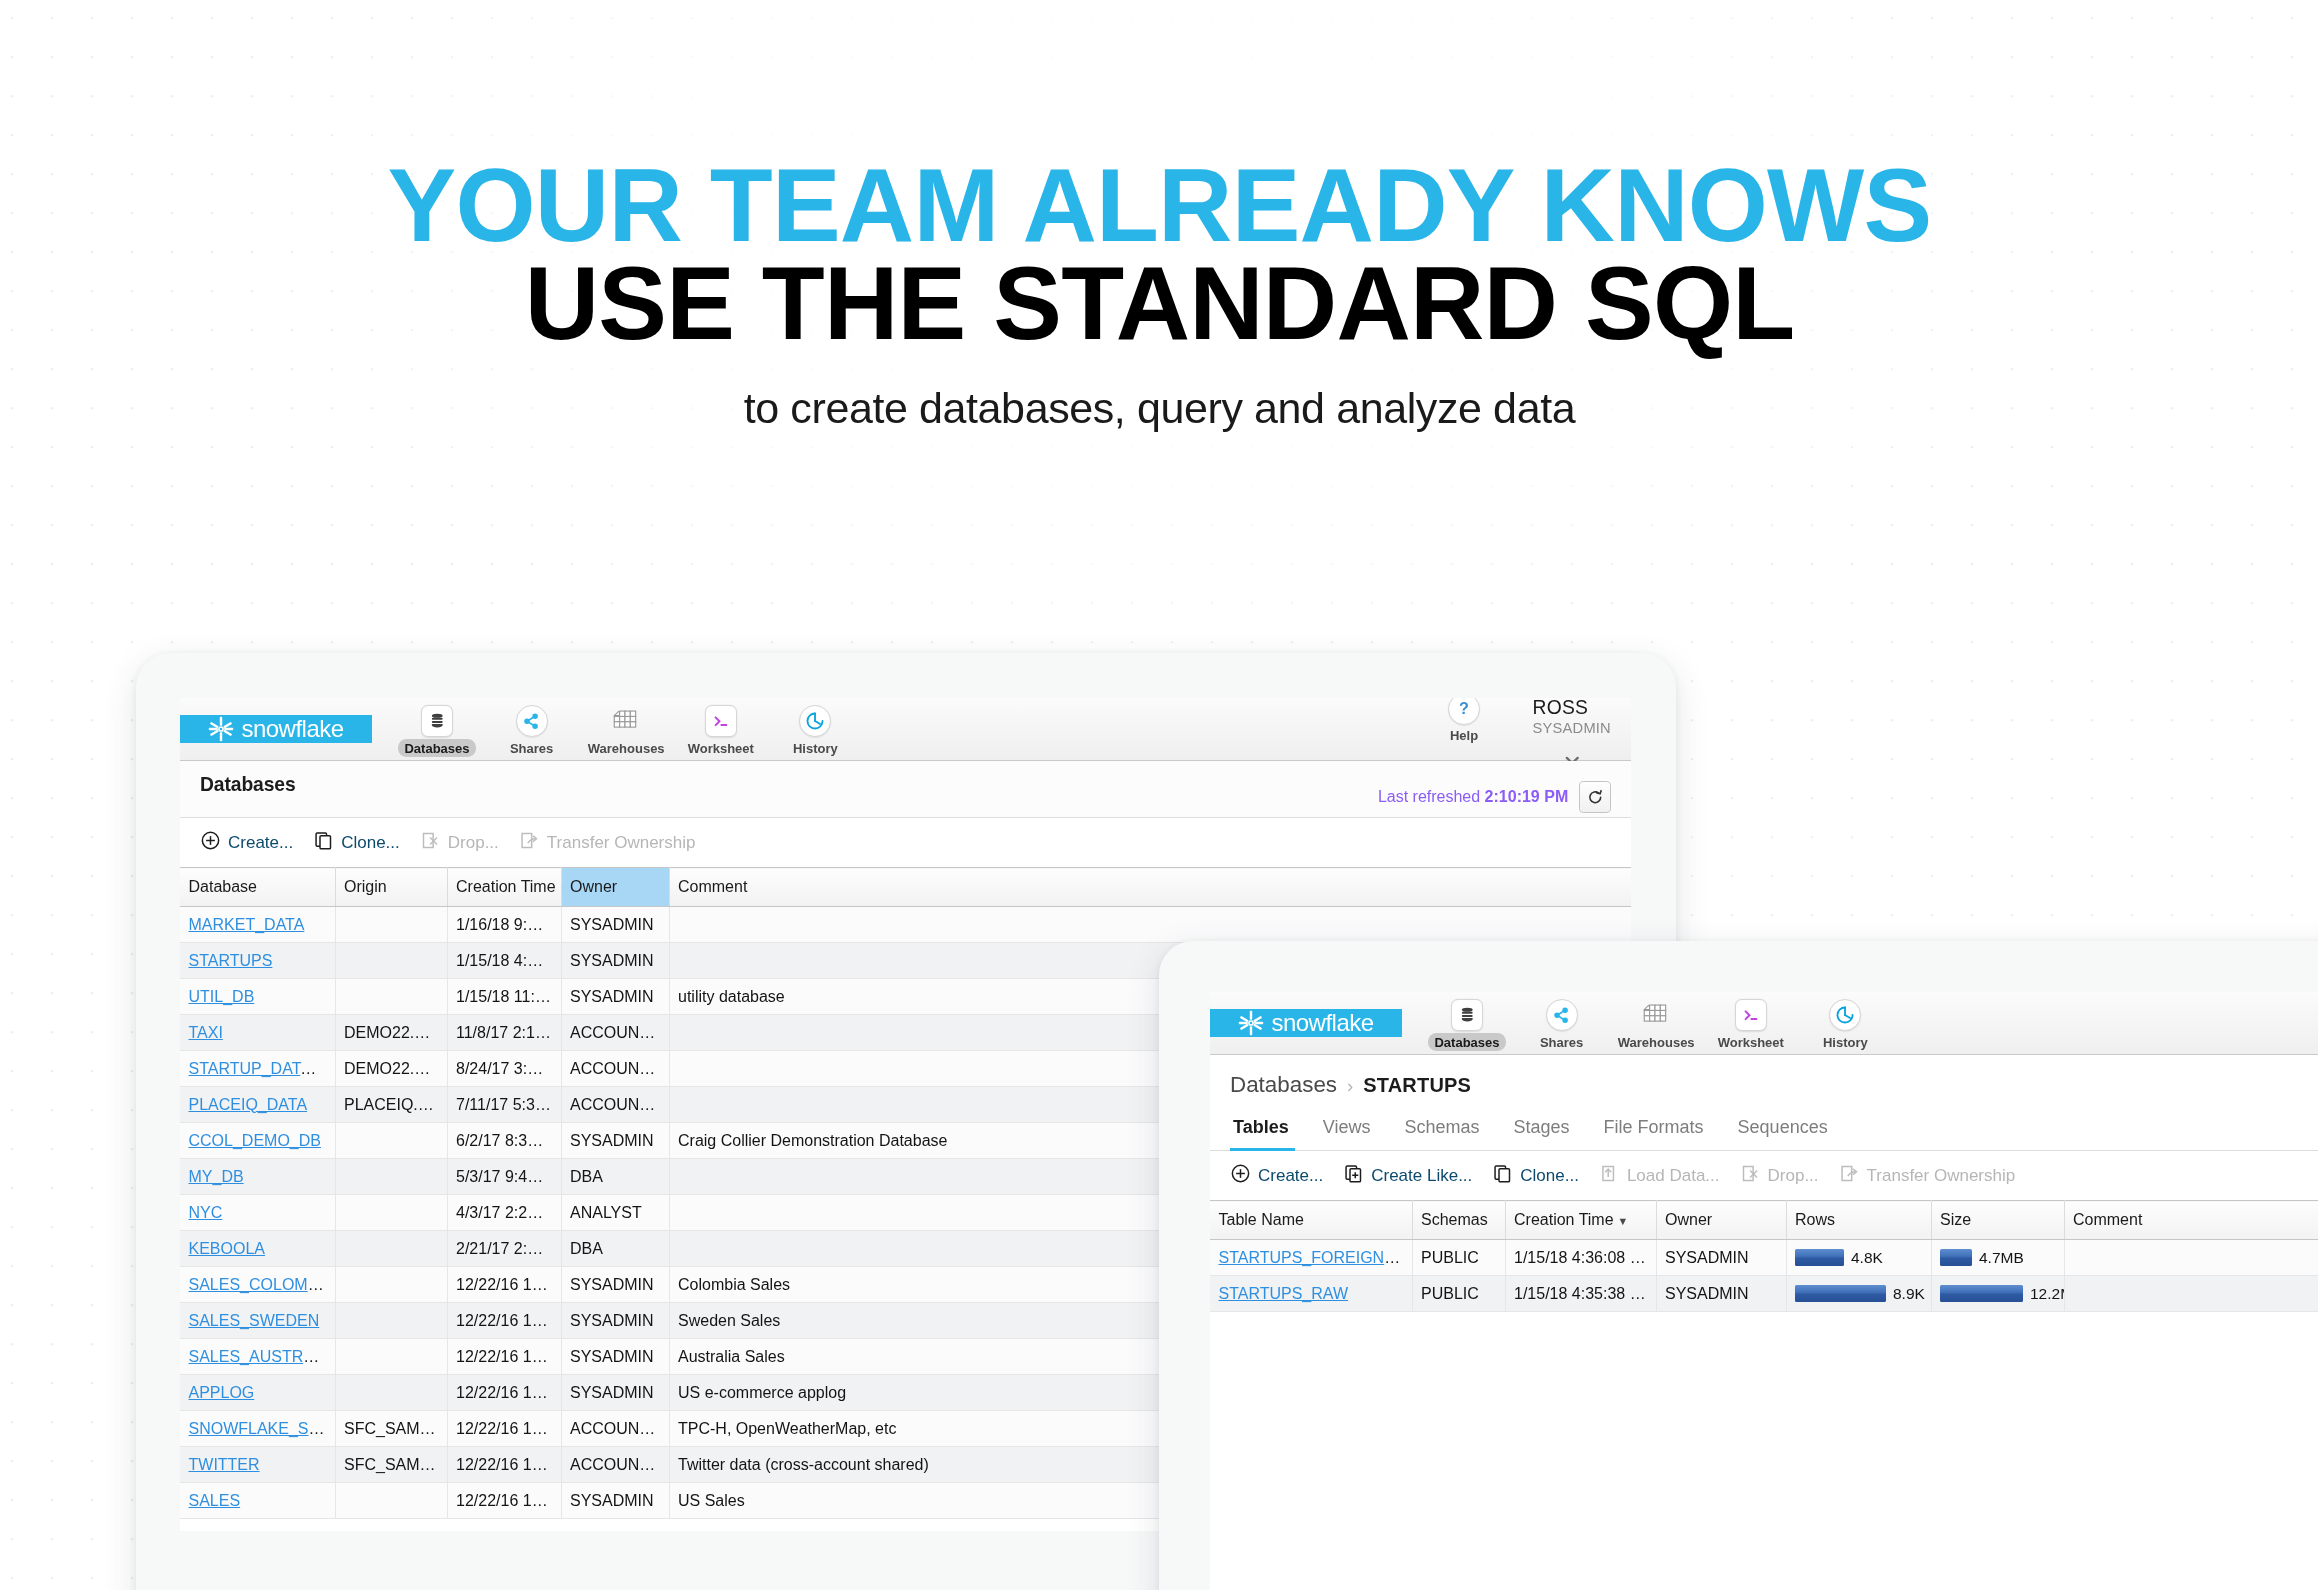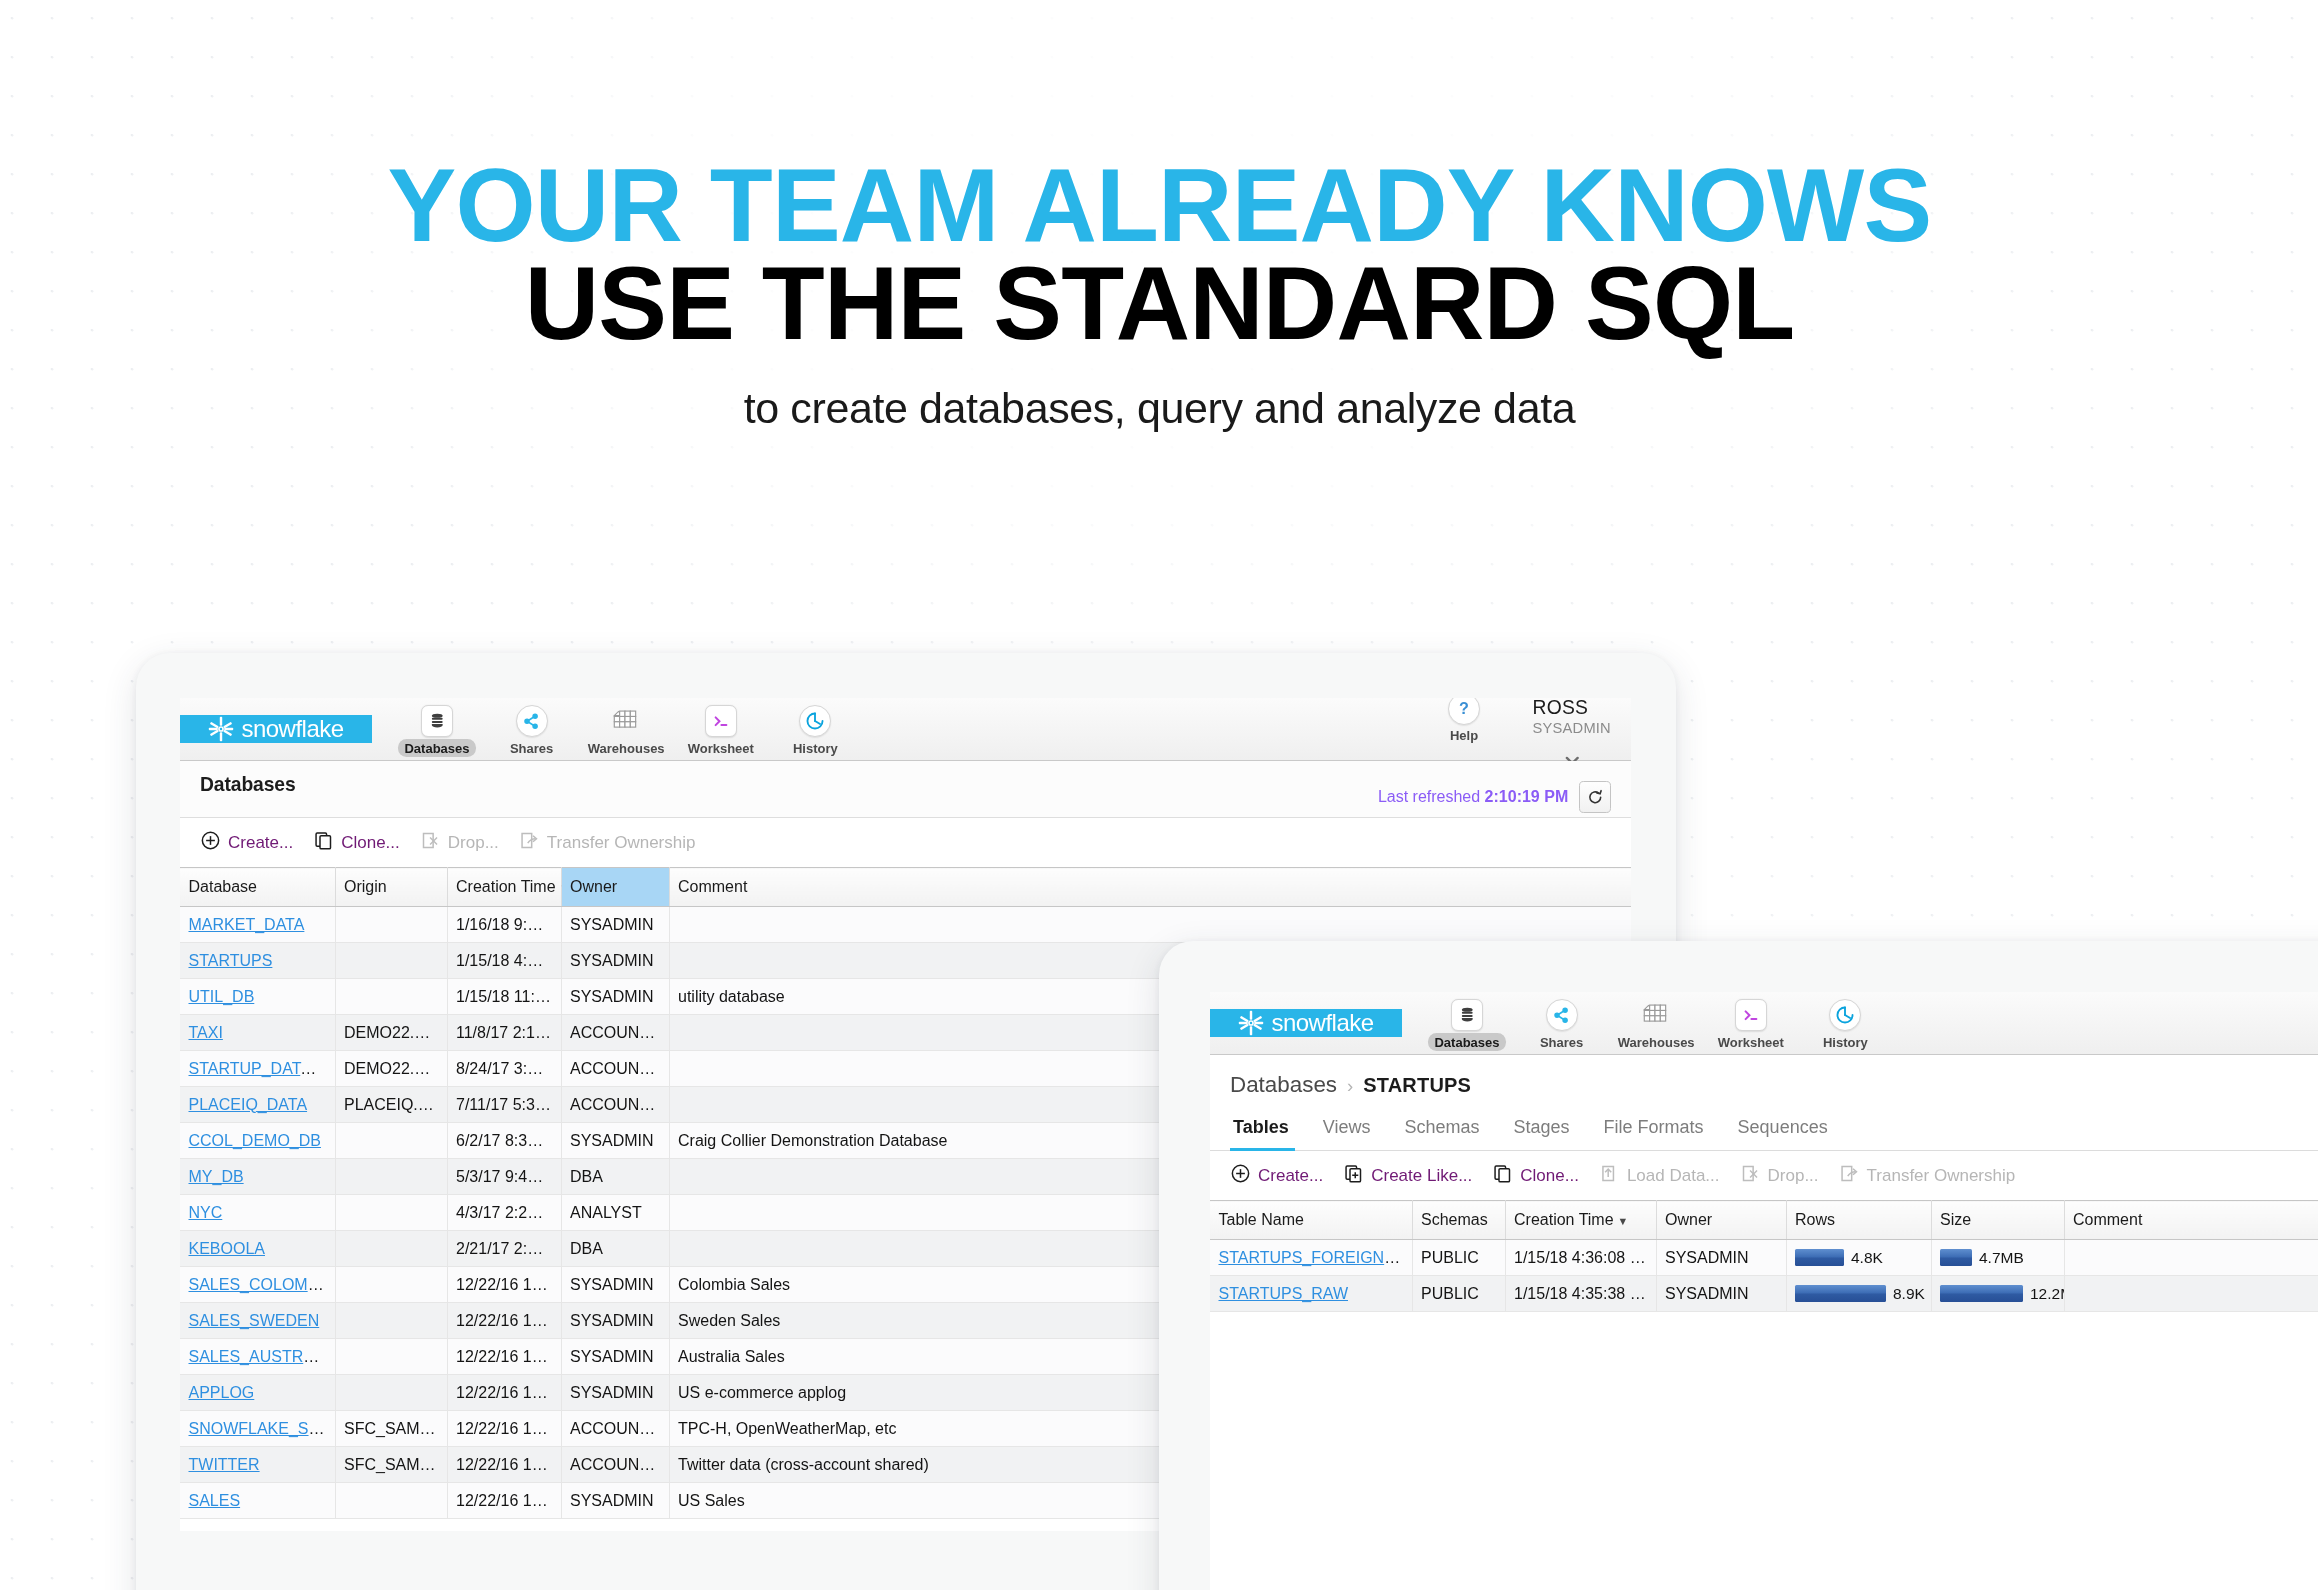--- a/index.html
+++ b/index.html
@@ -278,21 +278,21 @@
     gap: 0;
     padding: 12.4px 20px 10.8px 20px;
     background: #ffffff;
   }
   .tool {
     display: flex;
     align-items: center;
     gap: 7px;
     padding-right: 20px;
     font-size: 17px;
-    color: #701a75;
+    color: #0c4a6e;
     white-space: nowrap;
   }
   .tool.disabled { color: #b6b6b6; }
   .tool-ico { width: 21px; height: 21px; flex: 0 0 auto; }
 
   
   table { border-collapse: collapse; width: 100%; table-layout: fixed; }
   thead th {
     text-align: left;
     font-size: 16px;

